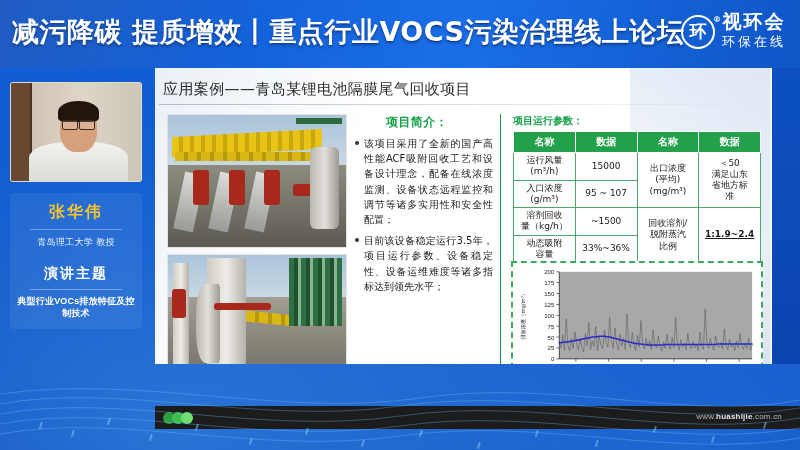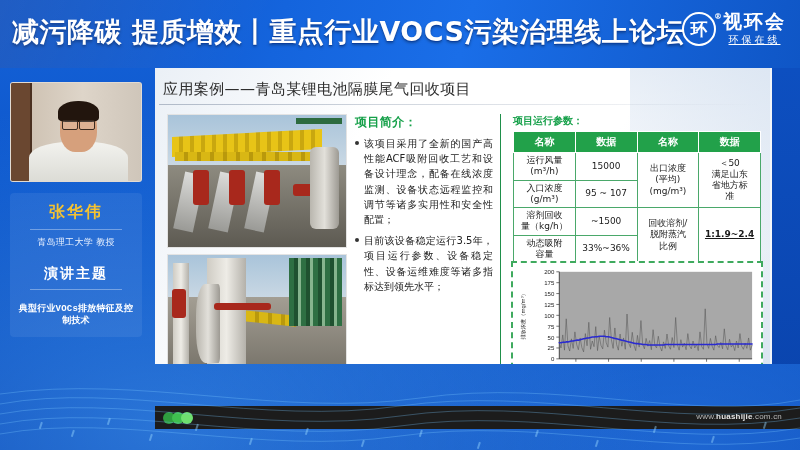--- a/index.html
+++ b/index.html
@@ -57,23 +57,22 @@
     content:"®"; position:absolute; right:-8px; top:-3px;
     font-size: 8px; color: #ffffff;
   }
   .logo-text { display: flex; flex-direction: column; align-items: center; }
   .logo-main {
     font-size: 19px; font-weight: bold; color: #ffffff; letter-spacing: 2px;
     line-height: 1.05;
     font-family: Liberation Serif, serif;
   }
   .logo-sub {
-    font-size: 10px; color: #ffffff; letter-spacing: 3px; line-height: 1.5;
-    font-family: "DejaVu Sans", "Liberation Sans", sans-serif;
-    text-decoration: underline;
+    font-size: 13px; color: #ffffff; letter-spacing: 3px; line-height: 1.5;
+    font-family: "DejaVu Sans", "Liberation Sans", sans-serif;
   }
 
   
   .sidebar {
     position: absolute; left: 0; top: 68px; width: 152px; height: 382px;
     padding: 14px 10px 0 10px;
   }
   .speaker-video {
     width: 132px; height: 100px; border-radius: 3px; overflow: hidden;
     position: relative; background: #d9cfc4; border: 1px solid rgba(255,255,255,.25);
@@ -118,23 +117,23 @@
   .sp-affil {
     color:#eaf2ff; font-size: 9px; letter-spacing: .3px;
     font-family: "DejaVu Sans", "Liberation Sans", sans-serif;
   }
   .sp-gap { height: 16px; }
   .sp-topic-label {
     color:#ffffff; font-size: 14px; font-weight: bold; letter-spacing: 2px;
     font-family: "DejaVu Sans", "Liberation Sans", sans-serif;
   }
   .sp-topic {
-    margin-top:14px; color:#ffffff; font-size: 9px; font-weight:bold; letter-spacing:.2px;
+    margin-top:6px; color:#ffffff; font-size: 9px; font-weight:bold; letter-spacing:.2px;
     line-height:1.3;
-    font-family: Liberation Mono, monospace;
+    font-family: Liberation Sans, sans-serif;
   }
 
   
   .stage {
     position: absolute; left: 155px; top: 68px; width: 645px; height: 296px;
     background: #ffffff; overflow: hidden;
   }
   .stage-bg {
     position:absolute; inset:0;
     background:
@@ -180,20 +179,21 @@
     background: linear-gradient(90deg,#b9b6ae,#e2e0da,#9d9a93); border-radius:6px; }
   .ph-tower { position:absolute; background: linear-gradient(90deg,#cfccc4,#eeece6,#b4b1aa); }
   .ph-green { position:absolute; background: #2d6b3f; }
 
   
   .text-col { position:absolute; left: 200px; top: 46px; width: 138px; }
   .tc-heading {
     color:#15a049; font-size: 12px; font-weight: bold; letter-spacing:.4px;
     margin-bottom: 5px;
     font-family: "DejaVu Sans", "Liberation Sans", sans-serif;
+    margin-left: 31px;
   }
   .tc-item { display:flex; gap:5px; margin-bottom: 6px; }
   .tc-bullet { flex:0 0 auto; margin-top: 5px; width:4px; height:4px; border-radius:50%; background:#333; }
   .tc-text {
     font-size: 10px; line-height: 1.52; color:#222; text-align: justify;
     font-family: "DejaVu Sans", "Liberation Sans", sans-serif;
   }
   .text-col-rule { position:absolute; left: 345px; top: 46px; width:1px; height: 272px;
     background:#1f8f4a; }
 

